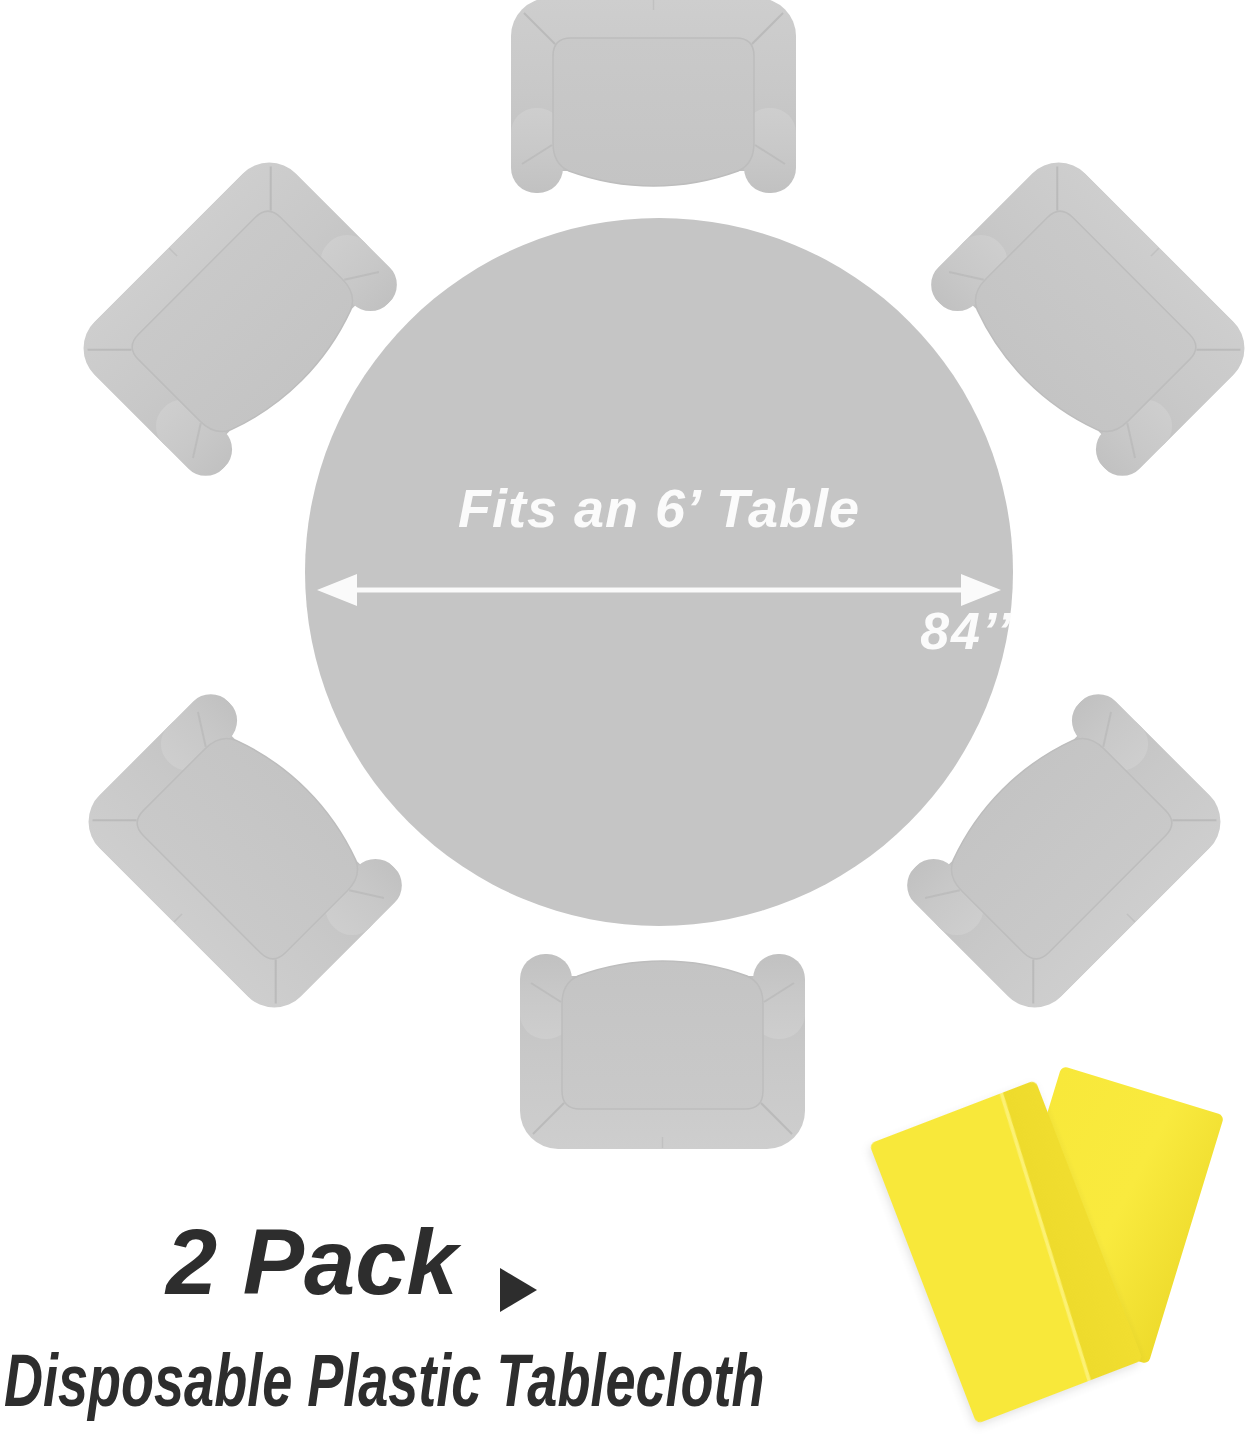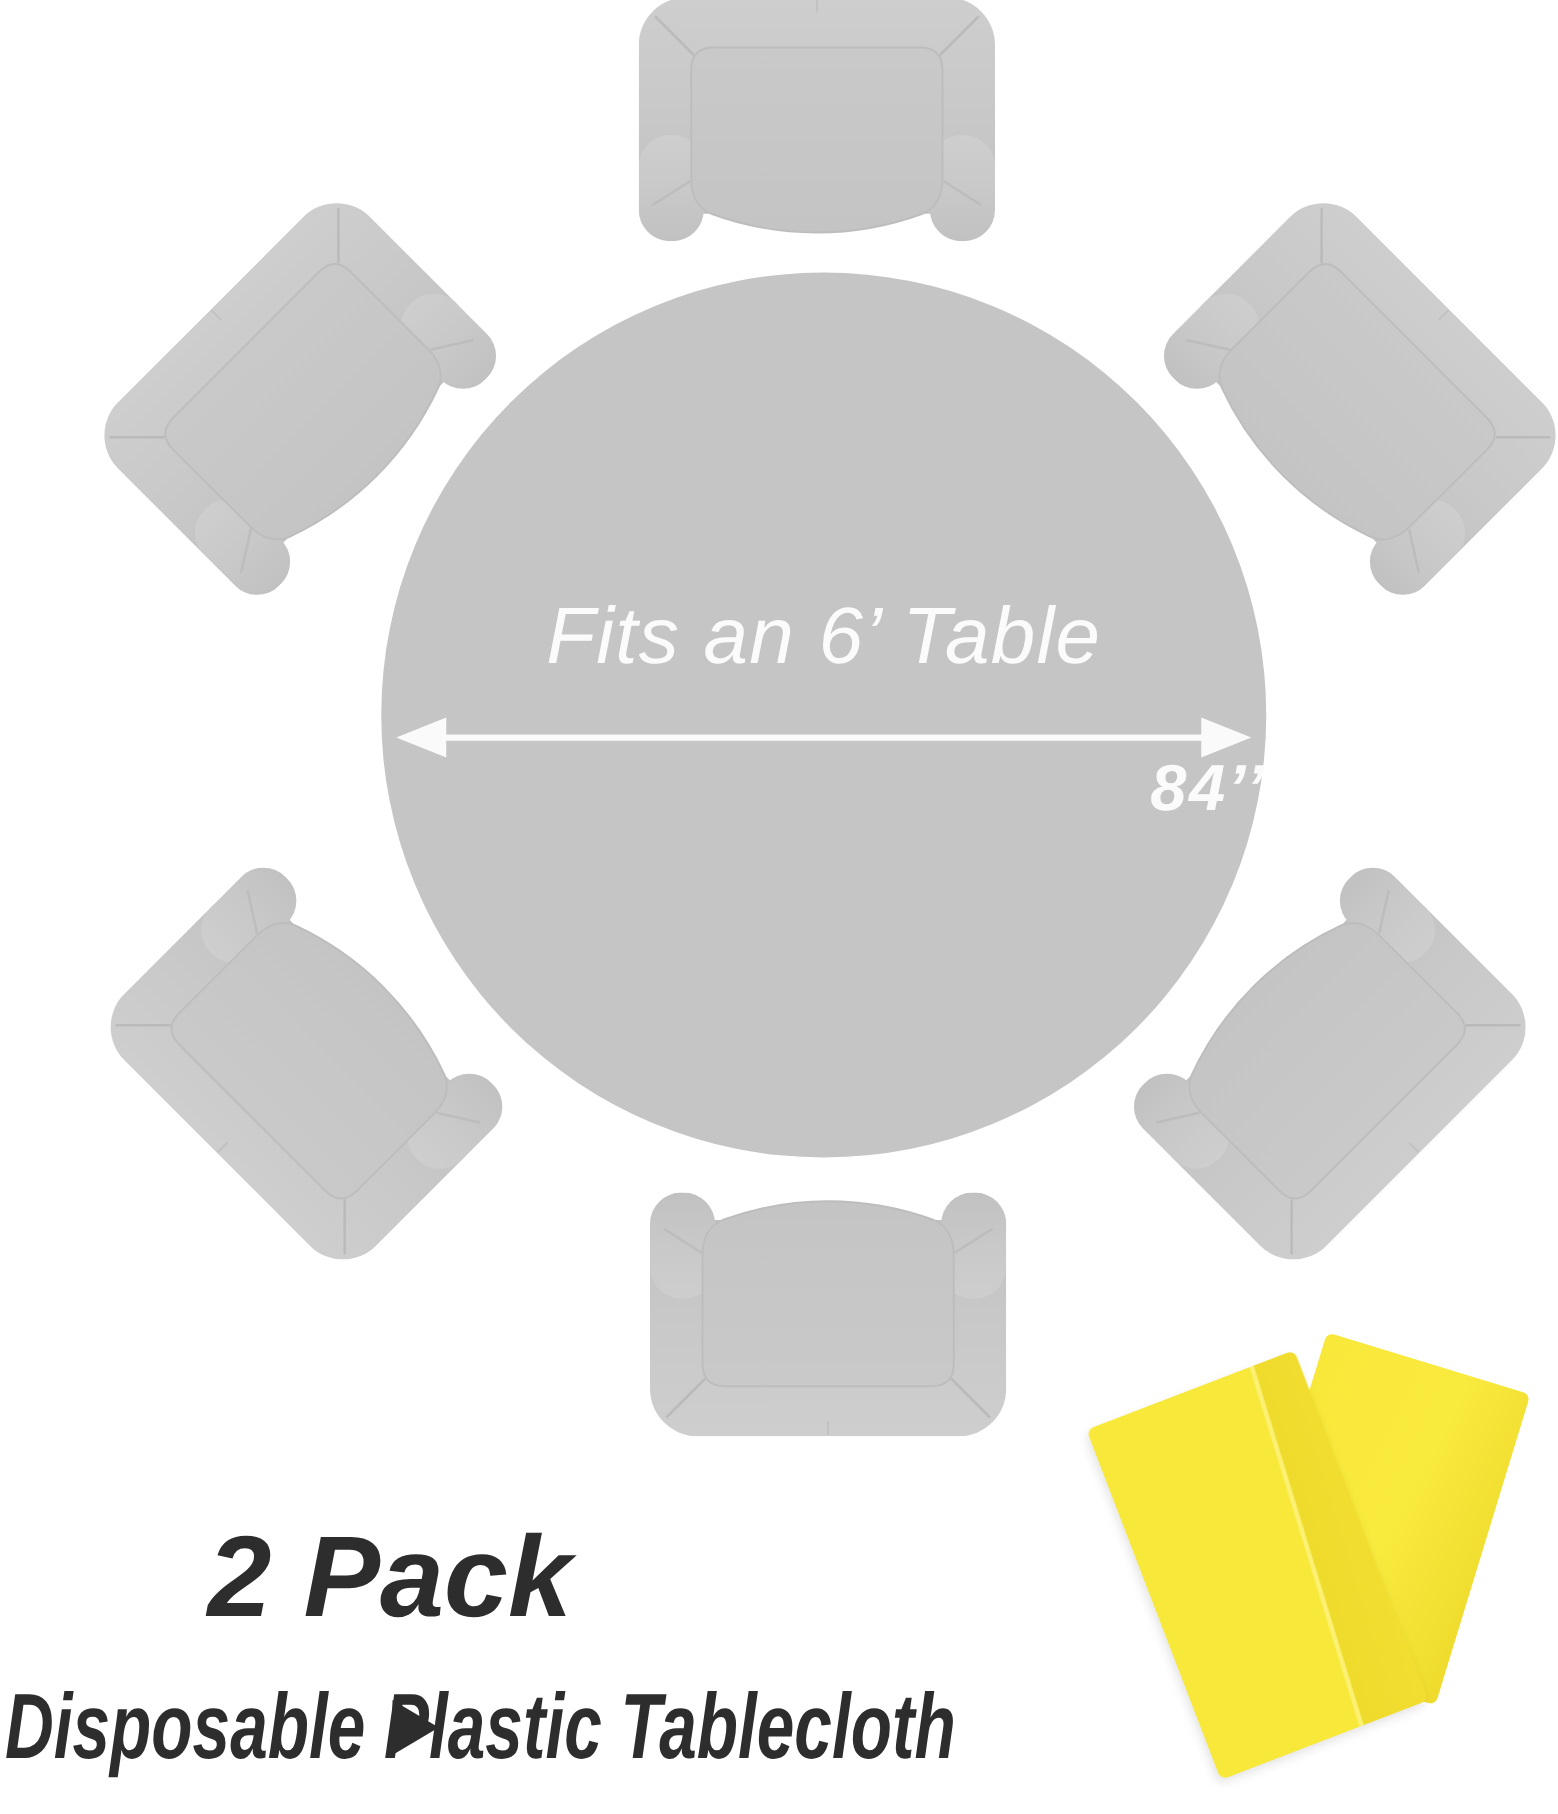--- a/index.html
+++ b/index.html
@@ -16,23 +16,23 @@
     position:absolute;
     left:305px;top:218px;
     width:708px;height:708px;
     border-radius:50%;
     background:var(--table-gray,#c5c5c5);
   }
   .fit-label{
     position:absolute;
     left:0;right:0;top:250px;
     text-align:center;
-    font-size:64px;
+    font-size:54px;
     line-height:80px;
-    font-weight:normal;
+    font-weight:bold;
     font-style:italic;
     letter-spacing:1px;
     color:var(--arrow-white,#fbfbfb);
     white-space:nowrap;
   }
   .diameter-arrow{
     position:absolute;
     left:0;top:350px;
     width:708px;height:44px;
   }
@@ -57,22 +57,21 @@
   .chair-upper-right{left:948px; top:219px;  transform:rotate(45deg);}
   .chair-lower-left {left:100px; top:756px;  transform:rotate(-135deg);}
   .chair-lower-right{left:924px; top:756px;  transform:rotate(135deg);}
   .chair-bottom     {left:520px; top:954px;  transform:rotate(180deg);}
 
   
   .pack-row{
     position:absolute;
     left:166px;top:1213px;
     display:flex;
-    align-items:center;
-    flex-direction:column;
+    align-items:flex-end;
   }
   .pack-label{
     font-size:92px;
     line-height:99px;
     font-weight:bold;
     font-style:italic;
     color:var(--text-dark,#2d2d2d);
     white-space:nowrap;
   }
   .pointer-triangle{

